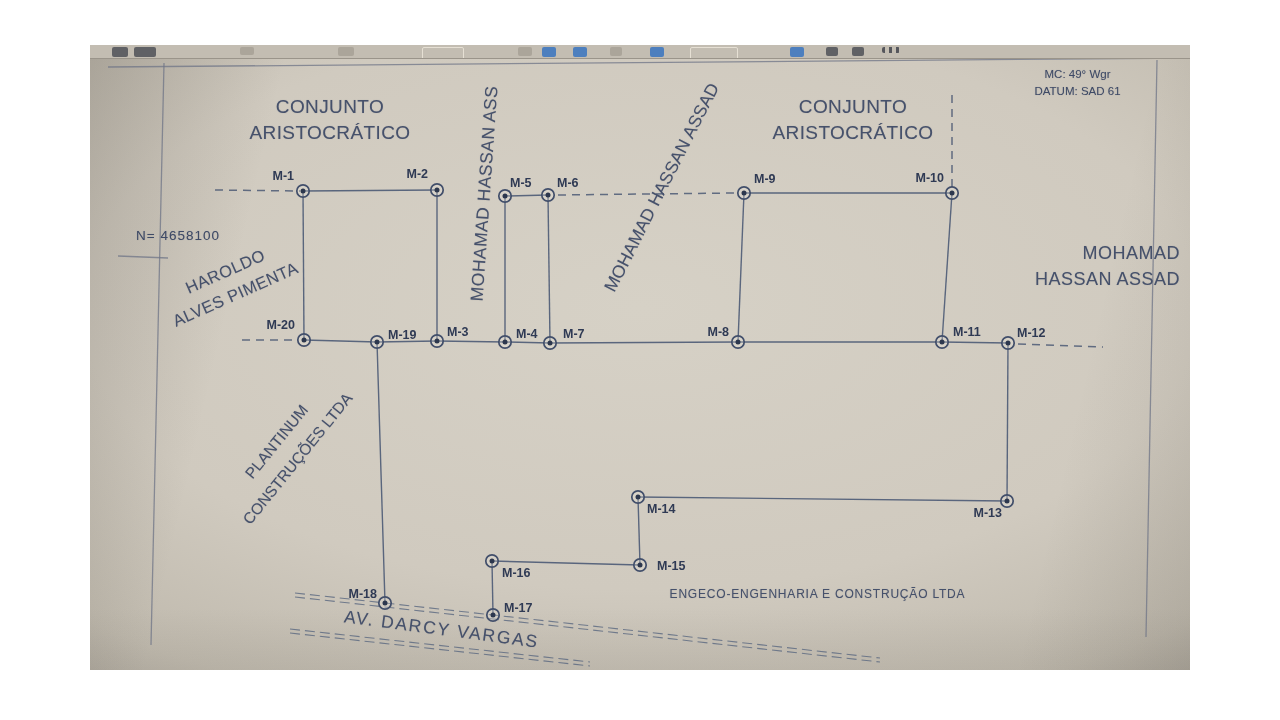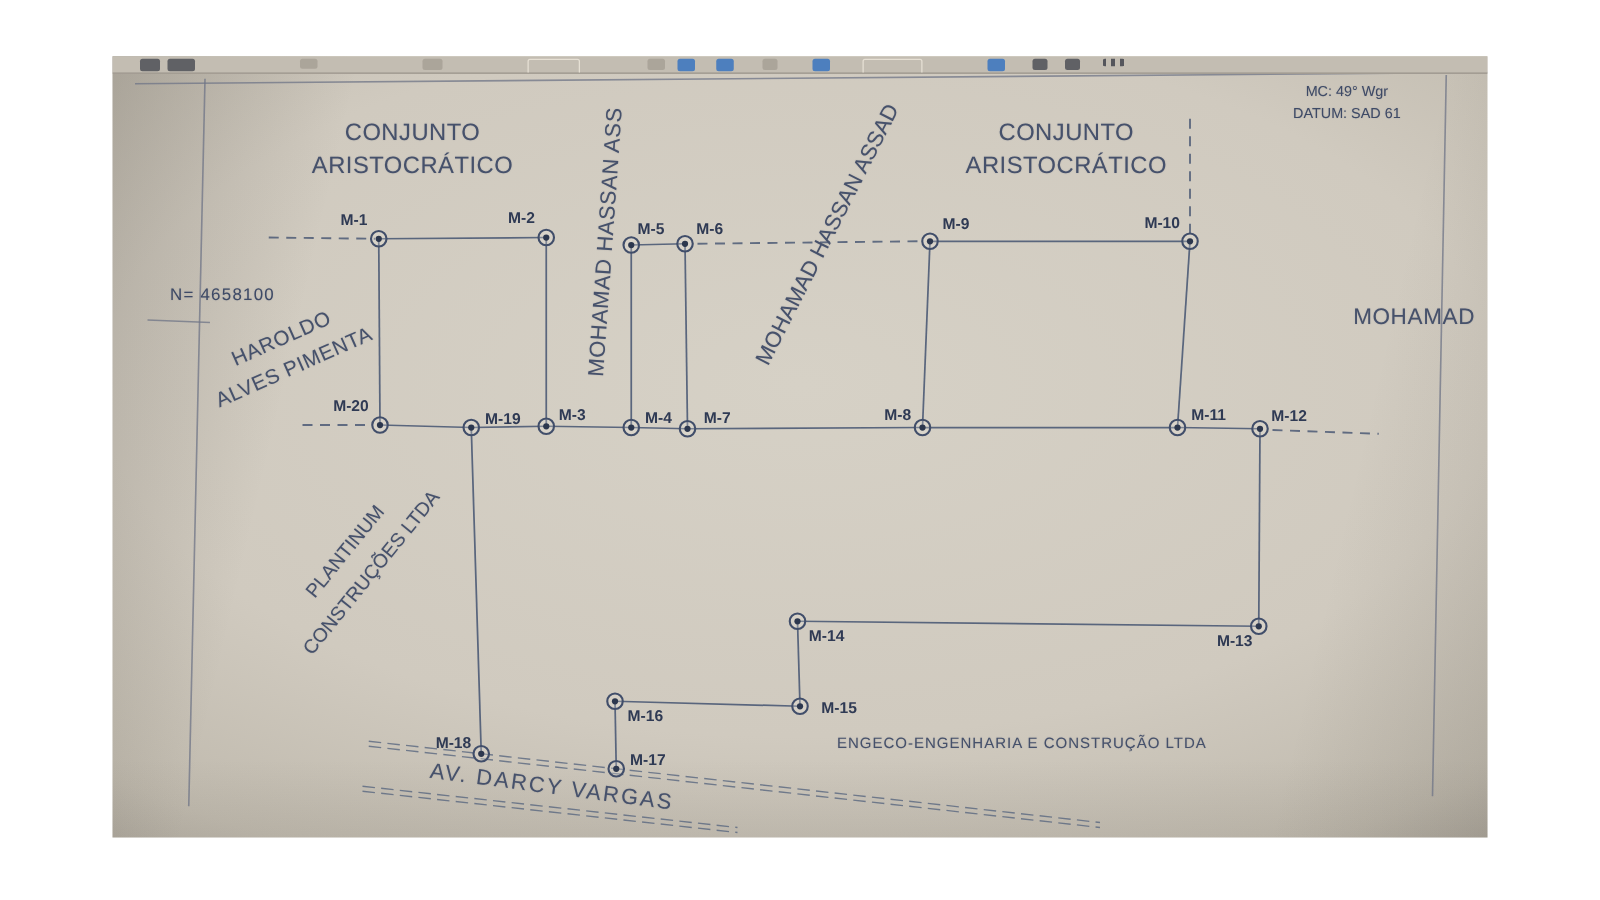--- a/index.html
+++ b/index.html
@@ -232,20 +232,21 @@
     <div>ALVES PIMENTA</div>
   </div>
 
   <div class="lbl plantinum">
     <div>PLANTINUM</div>
     <div>CONSTRUÇÕES LTDA</div>
   </div>
 
   <div class="lbl moh-right">
     <div>MOHAMAD</div>
+    <div>HASSAN ASSAD</div>
   </div>
 
   <div class="lbl engeco">ENGECO-ENGENHARIA E CONSTRUÇÃO LTDA</div>
 
   <div class="lbl av-darcy">AV. DARCY VARGAS</div>
 
   <div class="lbl n-coord">N= 4658100</div>
 
 </div>
 

